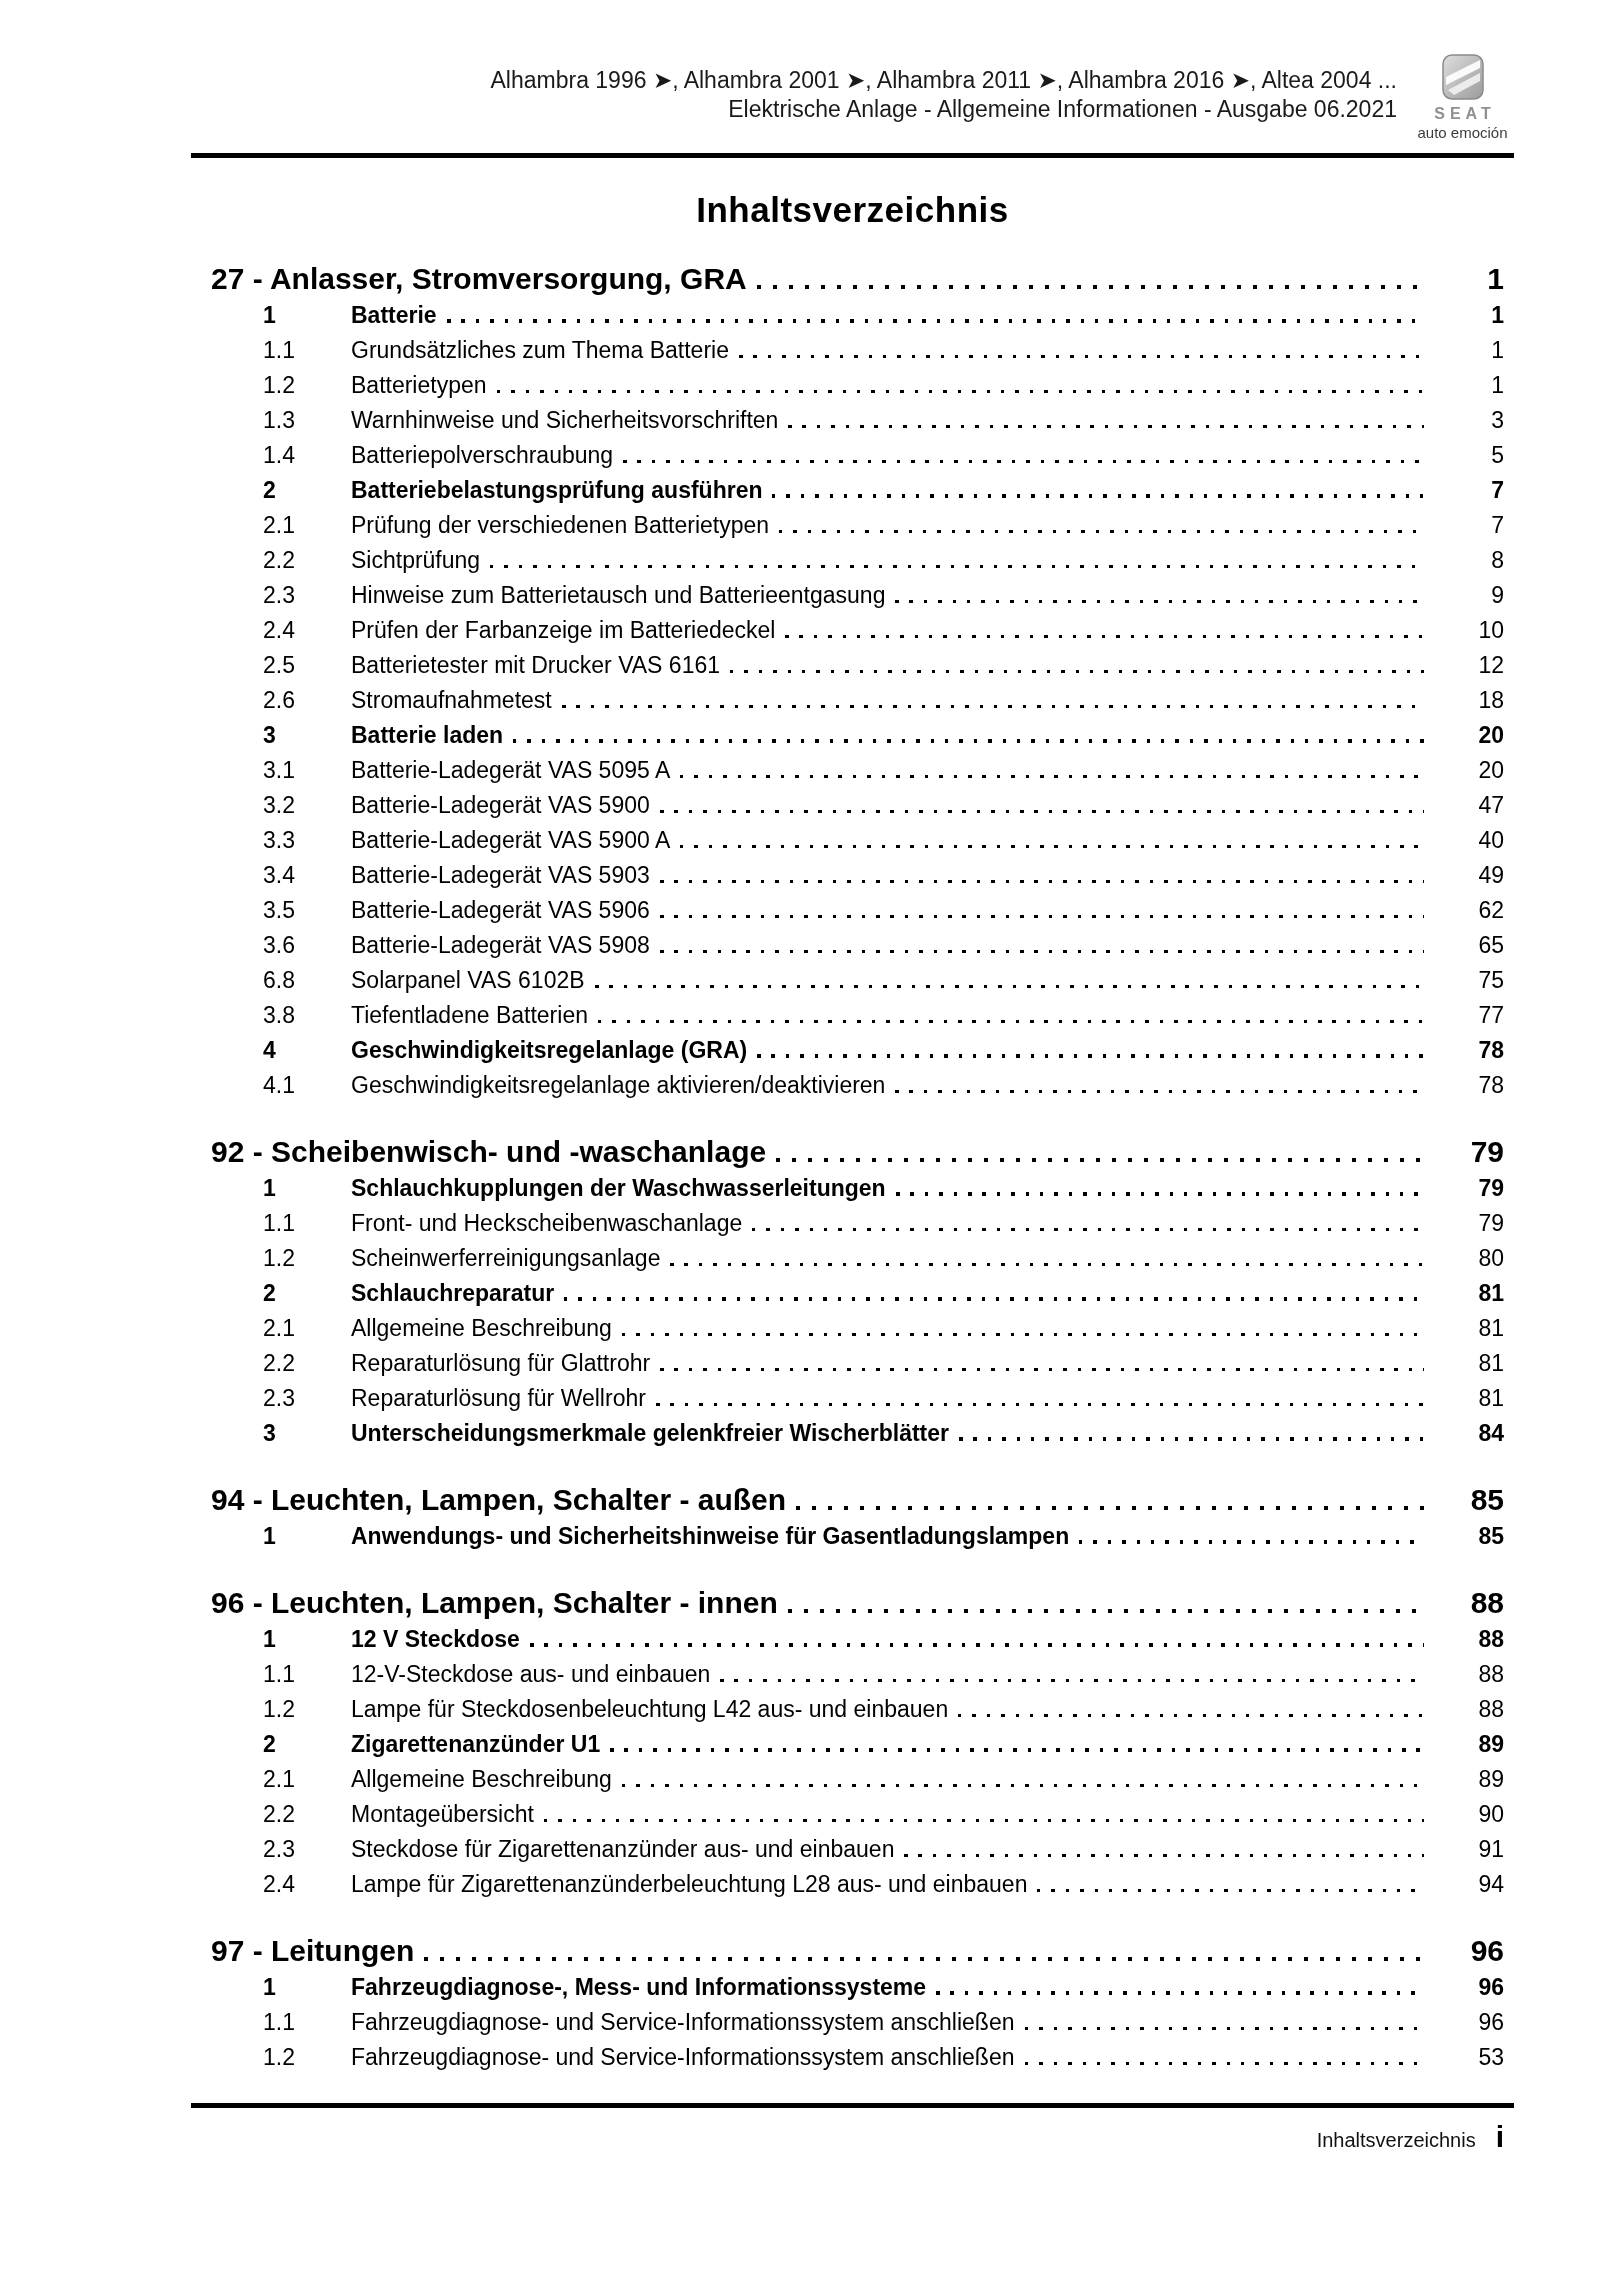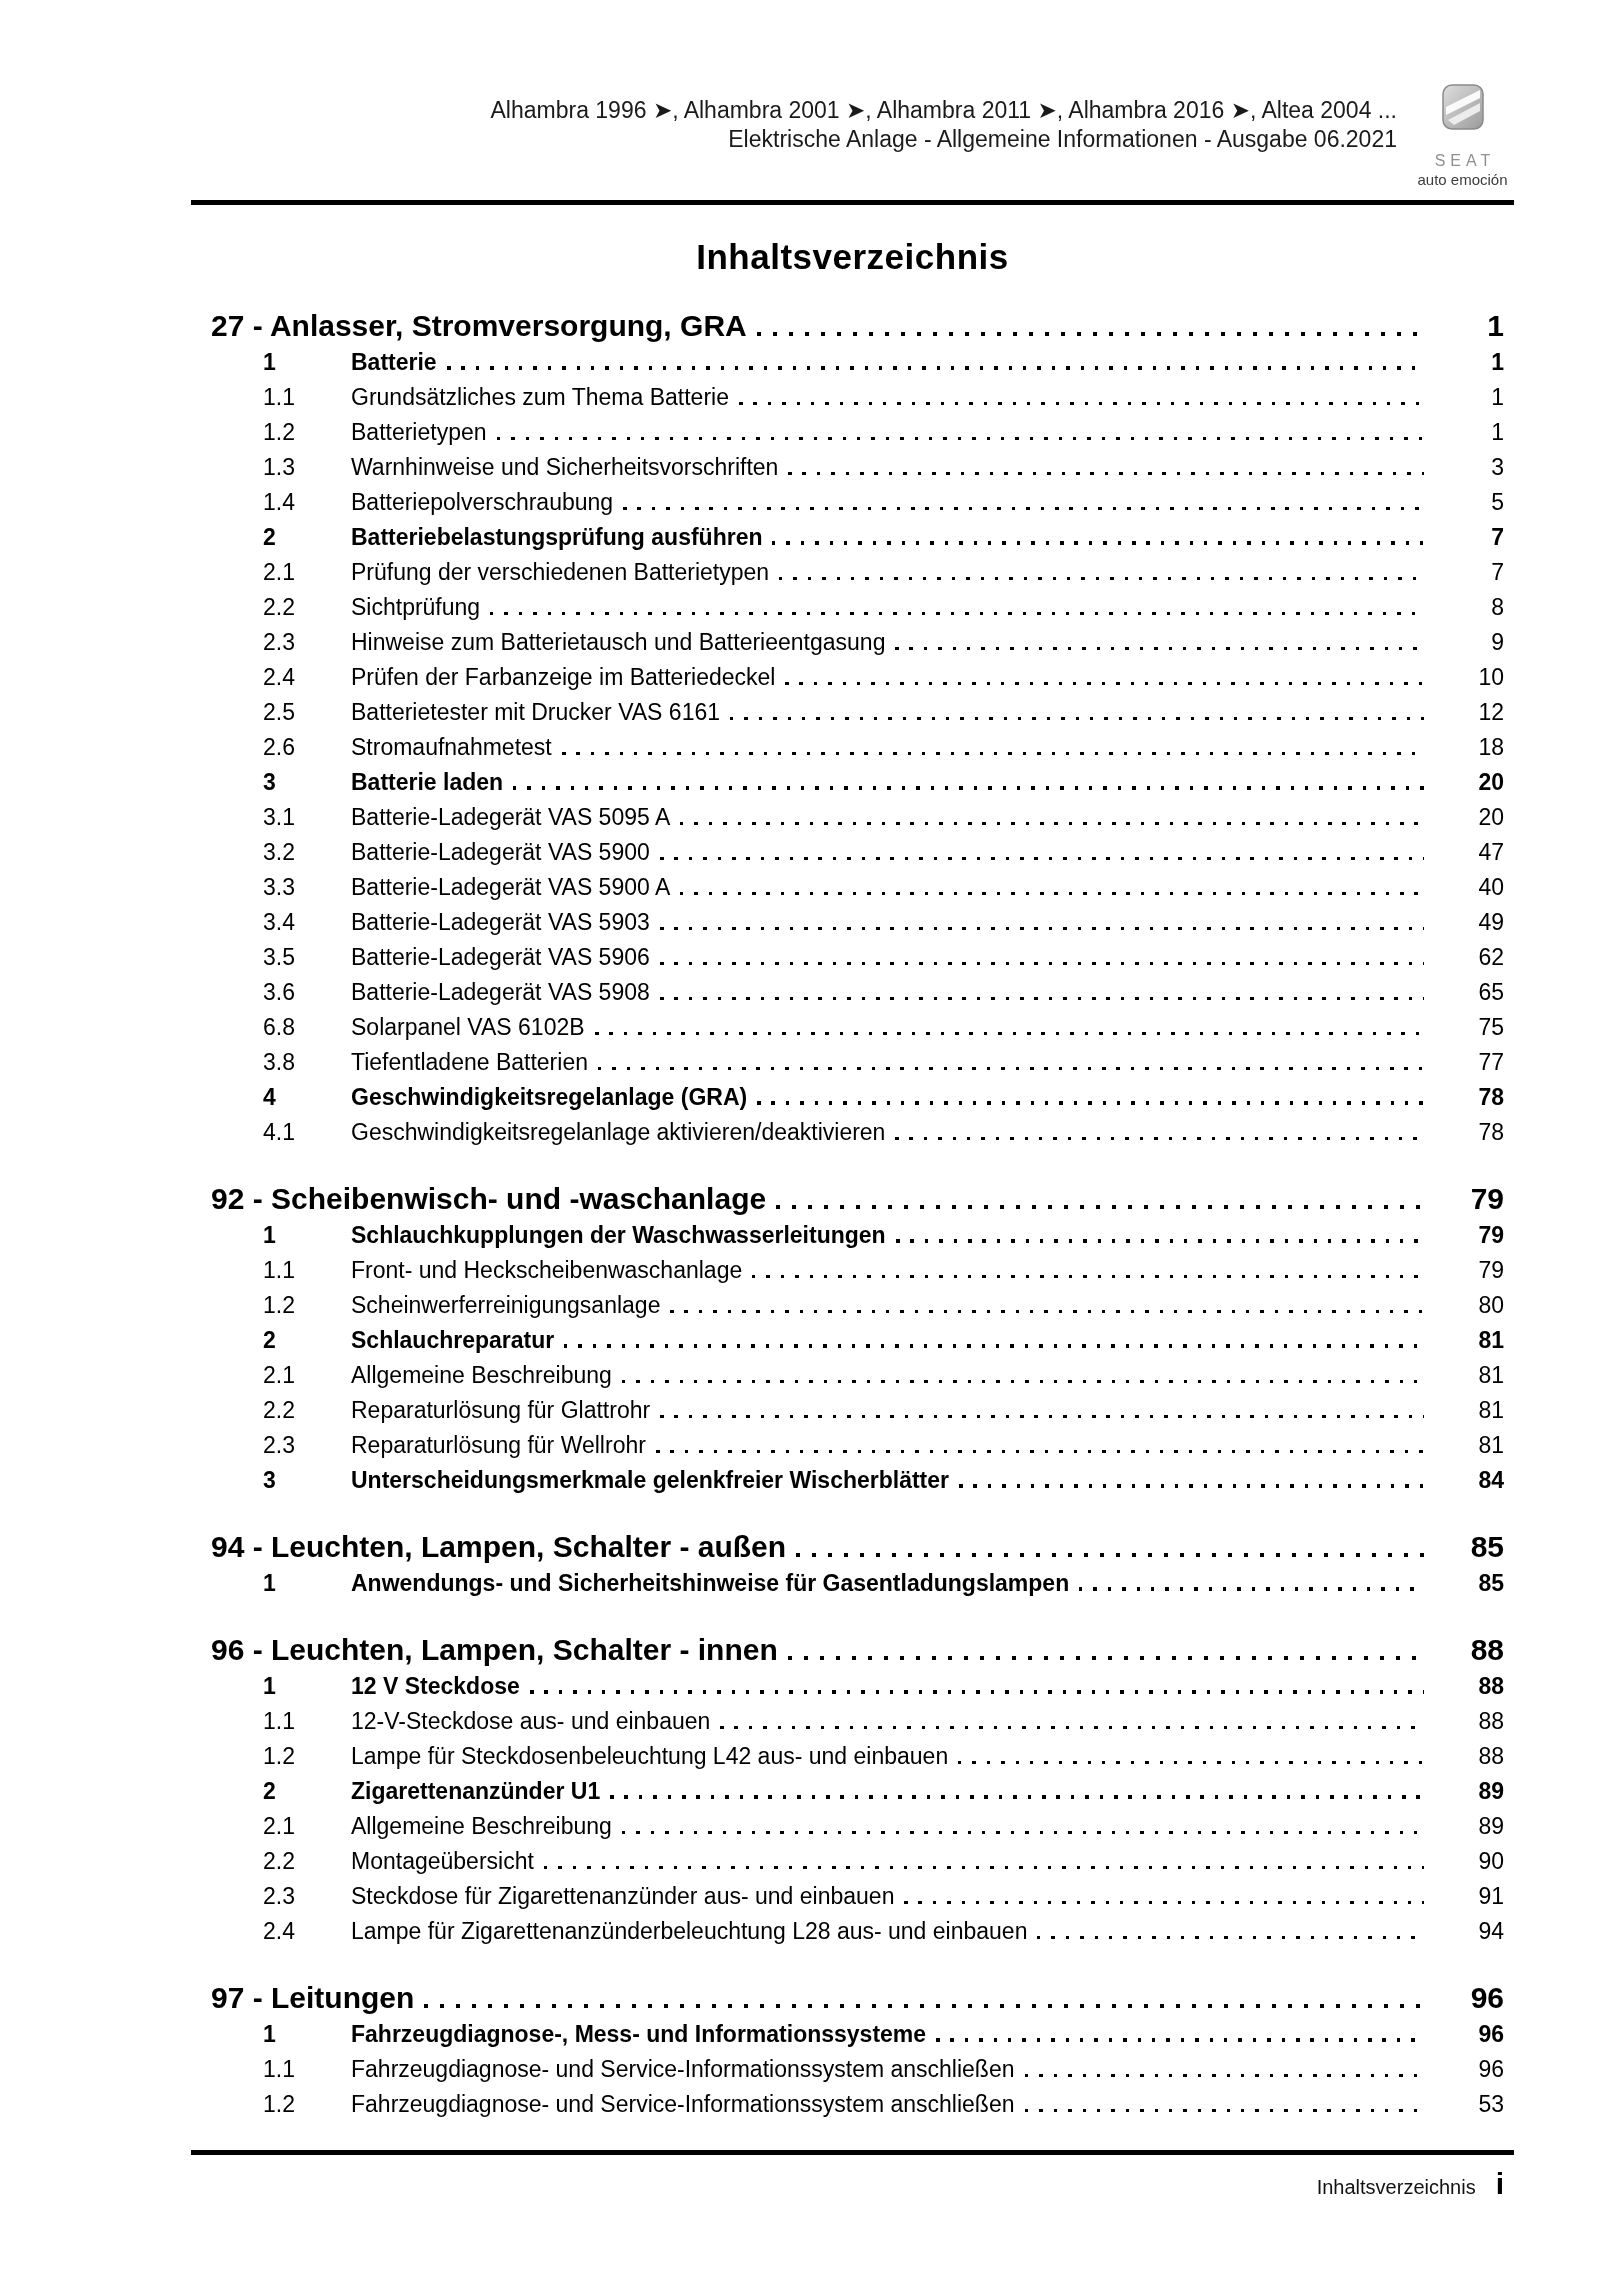--- a/index.html
+++ b/index.html
@@ -13,21 +13,21 @@
     height: 2292px;
     background: #ffffff;
     color: #000000;
     font-family: "Liberation Sans", sans-serif;
     overflow: hidden;
     box-sizing: border-box;
   }
   .content {
     width: 1323px;
     margin-left: 191px;
-    padding-top: 84px;
+    padding-top: 54px;
   }
   
   .header-row {
     display: flex;
     justify-content: flex-end;
     align-items: flex-start;
     gap: 14px;
   }
   .header-text {
     text-align: right;
@@ -39,24 +39,24 @@
   }
   .logo-block {
     width: 103px;
     display: flex;
     flex-direction: column;
     align-items: center;
     flex: none;
   }
   .logo-brand {
     font-size: 16px;
-    font-weight: normal;
+    font-weight: bold;
     letter-spacing: 5px;
     color: #8f8f8f;
-    margin-top: 18px;
+    margin-top: 1px;
     text-indent: 5px;
     text-align: right;
   }
   .logo-tagline {
     font-size: 15px;
     color: #3c3c3c;
     margin-top: 1px;
     white-space: nowrap;
   }
   .rule {

